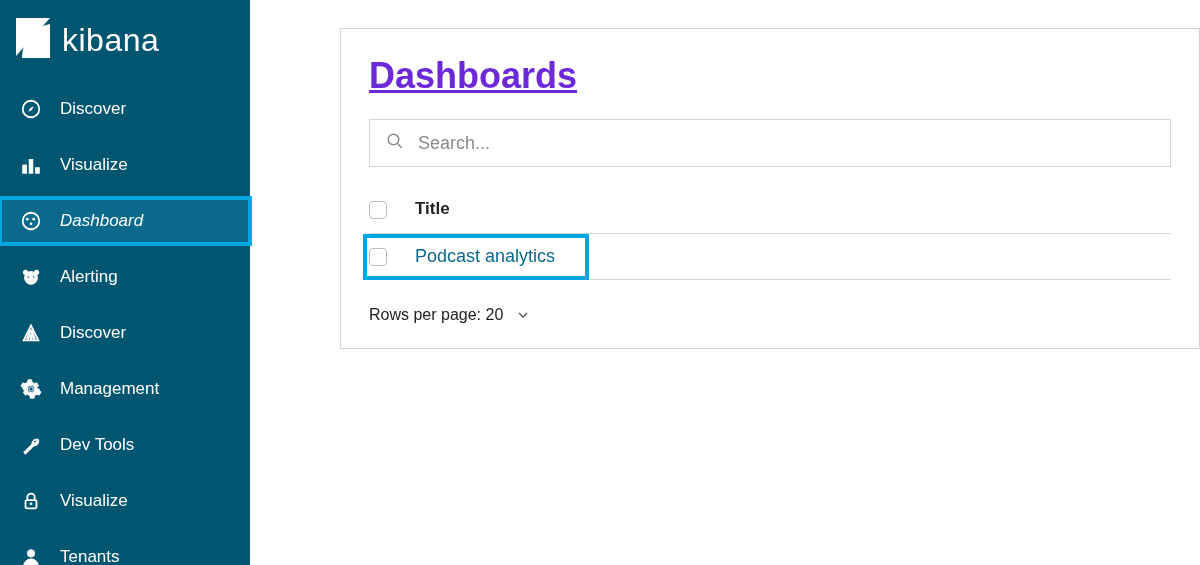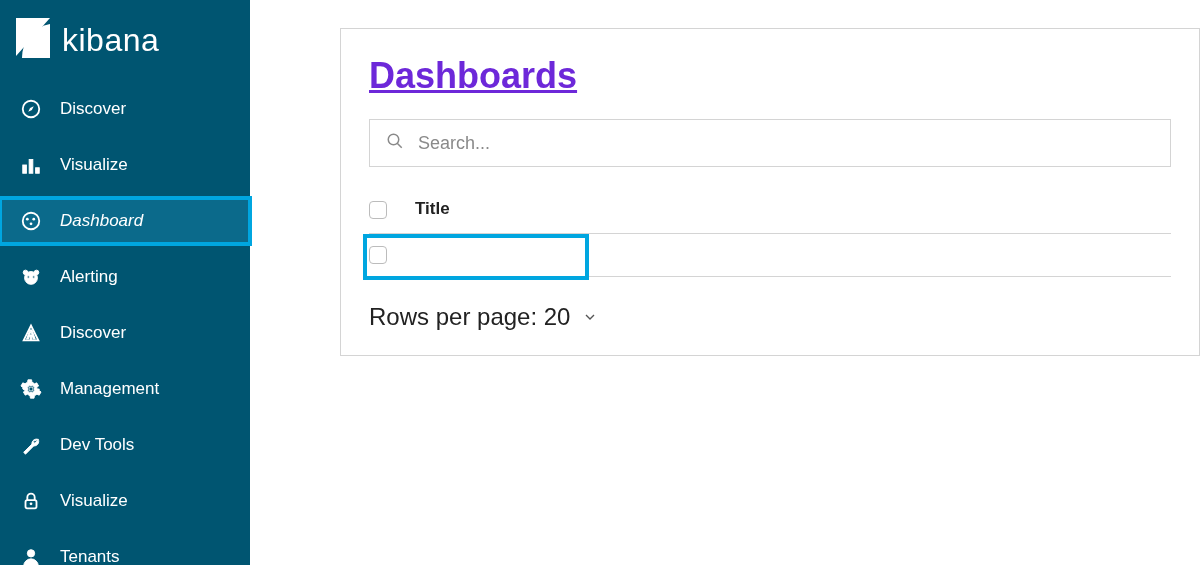--- a/index.html
+++ b/index.html
@@ -120,21 +120,21 @@
     top: 0;
     height: 46px;
     width: 226px;
     pointer-events: none;
   }
 
   .footer-row {
     display: flex;
     align-items: center;
     margin-top: 26px;
-    font-size: 24px;
+    font-size: 16px;
     color: #222;
   }
   .footer-row .chev { margin-left: 12px; display: inline-flex; }
   .footer-row .chev svg { width: 16px; height: 16px; stroke: #555; fill: none; }
 </style>
 </head>
 <body>
 
 <div class="sidebar">
   <div class="brand">
@@ -267,20 +267,23 @@
       </div>
       <div class="col-title">Title</div>
     </div>
     <div class="table-divider"></div>
 
     <div class="table-row">
       <div class="row-highlight"></div>
       <div class="col-check">
         <input type="checkbox" class="chk" style="">
       </div>
+      <div class="col-title">
+        <a class="row-link">Podcast analytics</a>
+      </div>
       <div class="col-desc"></div>
     </div>
     <div class="table-divider"></div>
 
     <div class="footer-row">
       <span>Rows per page: 20</span>
       <span class="chev">
         <svg viewBox="0 0 24 24" stroke-width="2">
             <polyline points="6 9 12 15 18 9"></polyline>
           </svg>

